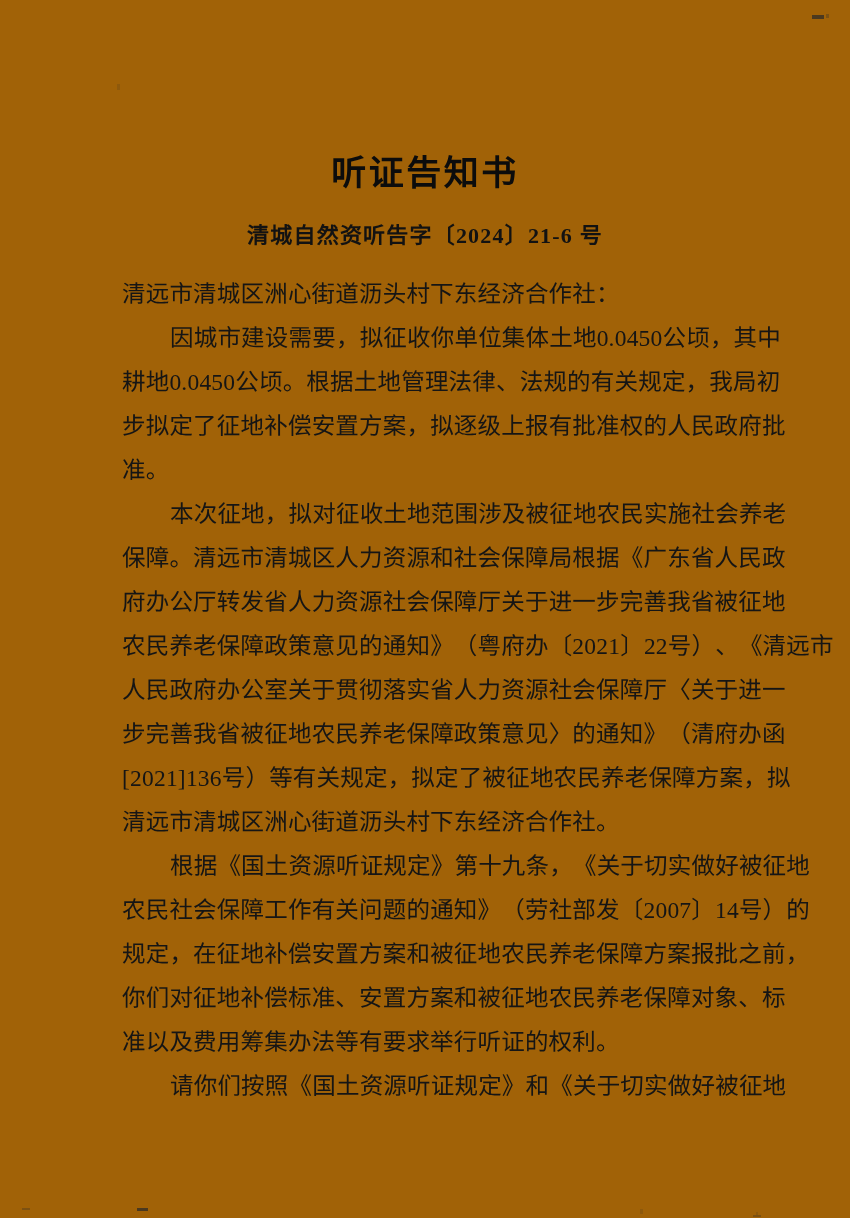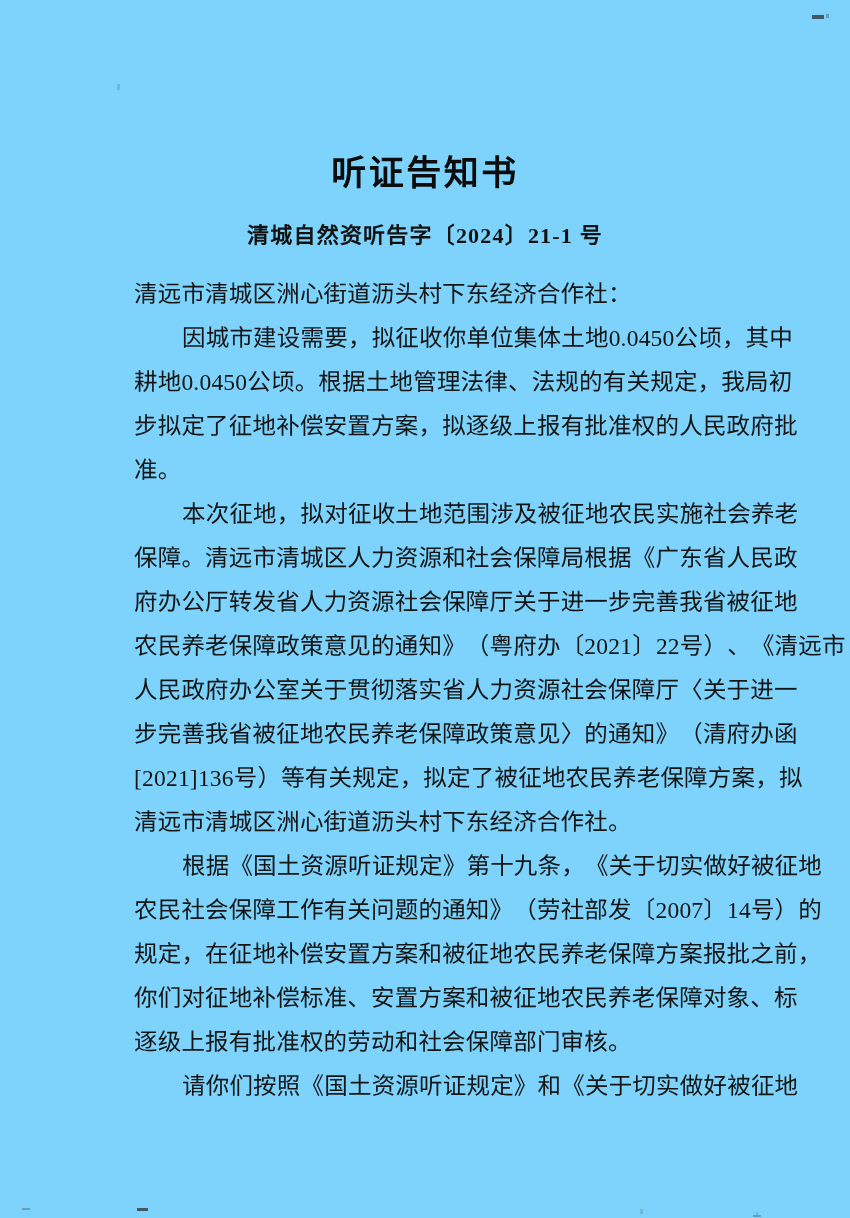--- a/index.html
+++ b/index.html
@@ -13,21 +13,21 @@
     font-family: "Liberation Serif", "DejaVu Serif", serif;
     color: #111111;
     -webkit-font-smoothing: antialiased;
   }
 
   .page {
     position: relative;
     width: 850px;
     height: 1218px;
     margin: 0 auto;
-    background: #7dd3fc;
+    background: #a16207;
     overflow: hidden;
     box-sizing: border-box;
   }
 
   
   .speckle {
     position: absolute;
     background: #2a2a2a;
     opacity: 0.72;
     pointer-events: none;
@@ -66,21 +66,20 @@
     color: #121212;
     white-space: nowrap;
   }
 
   
   .body-block {
     position: absolute;
     top: 272px;
     left: 122px;
     width: 608px;
-    margin-left: 12px;
   }
 
   .ln {
     font-family: "Liberation Serif", "DejaVu Serif", serif;
     font-size: 23.5px;
     line-height: 44px;
     height: 44px;
     color: #151515;
     letter-spacing: 0.2px;
     white-space: nowrap;
@@ -106,21 +105,21 @@
   <div class="speckle soft" style="left:826px; top:14px; width:3px; height:4px;"></div>
   <div class="speckle faint" style="left:117px; top:84px; width:3px; height:6px;"></div>
   <div class="speckle soft" style="left:22px; top:1208px; width:8px; height:2px;"></div>
   <div class="speckle" style="left:137px; top:1208px; width:11px; height:3px;"></div>
   <div class="speckle faint" style="left:640px; top:1209px; width:3px; height:5px;"></div>
   <div class="speckle faint" style="left:756px; top:1212px; width:2px; height:3px;"></div>
   <div class="speckle soft" style="left:753px; top:1215px; width:8px; height:2px;"></div>
 
   <div class="doc-title">听证告知书</div>
 
-  <div class="doc-number">清城自然资听告字〔2024〕21-1 号</div>
+  <div class="doc-number">清城自然资听告字〔2024〕21-6 号</div>
 
   <div class="body-block">
 
     <div class="ln">清远市清城区洲心街道沥头村下东经济合作社：</div>
 
     <div id="paragraph-container">
         <div id="para-land-acquisition">
           <div class="ln indent just" id="p1l1">
             <span>因</span>
             <span>城</span>
@@ -563,21 +562,21 @@
             <span>民</span>
             <span>养</span>
             <span>老</span>
             <span>保</span>
             <span>障</span>
             <span>对</span>
             <span>象</span>
             <span>、</span>
             <span>标</span>
           </div>
-          <div class="ln" id="p3l5">逐级上报有批准权的劳动和社会保障部门审核。</div>
+          <div class="ln" id="p3l5">准以及费用筹集办法等有要求举行听证的权利。</div>
         </div>
         <div id="para-request">
           <div class="ln indent just" id="p4l1">
             <span>请</span>
             <span>你</span>
             <span>们</span>
             <span>按</span>
             <span>照</span>
             <span>《</span>
             <span>国</span>

